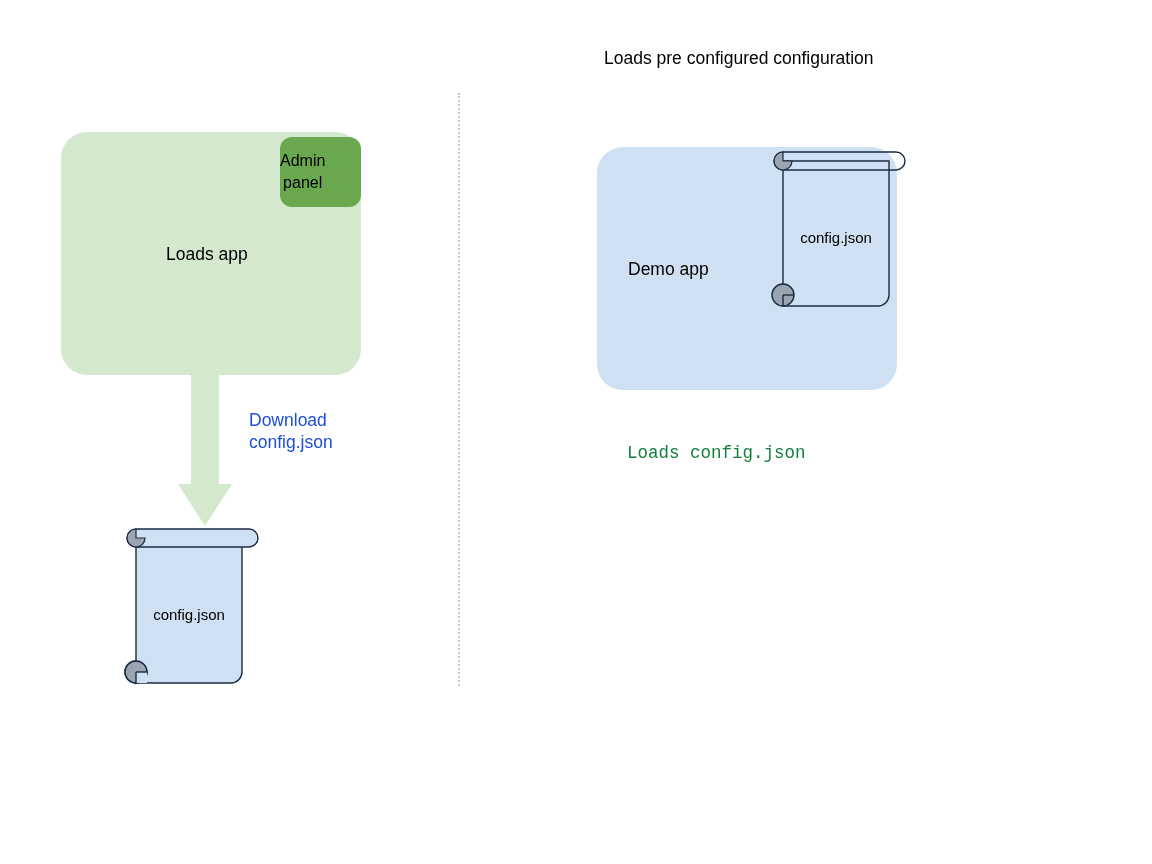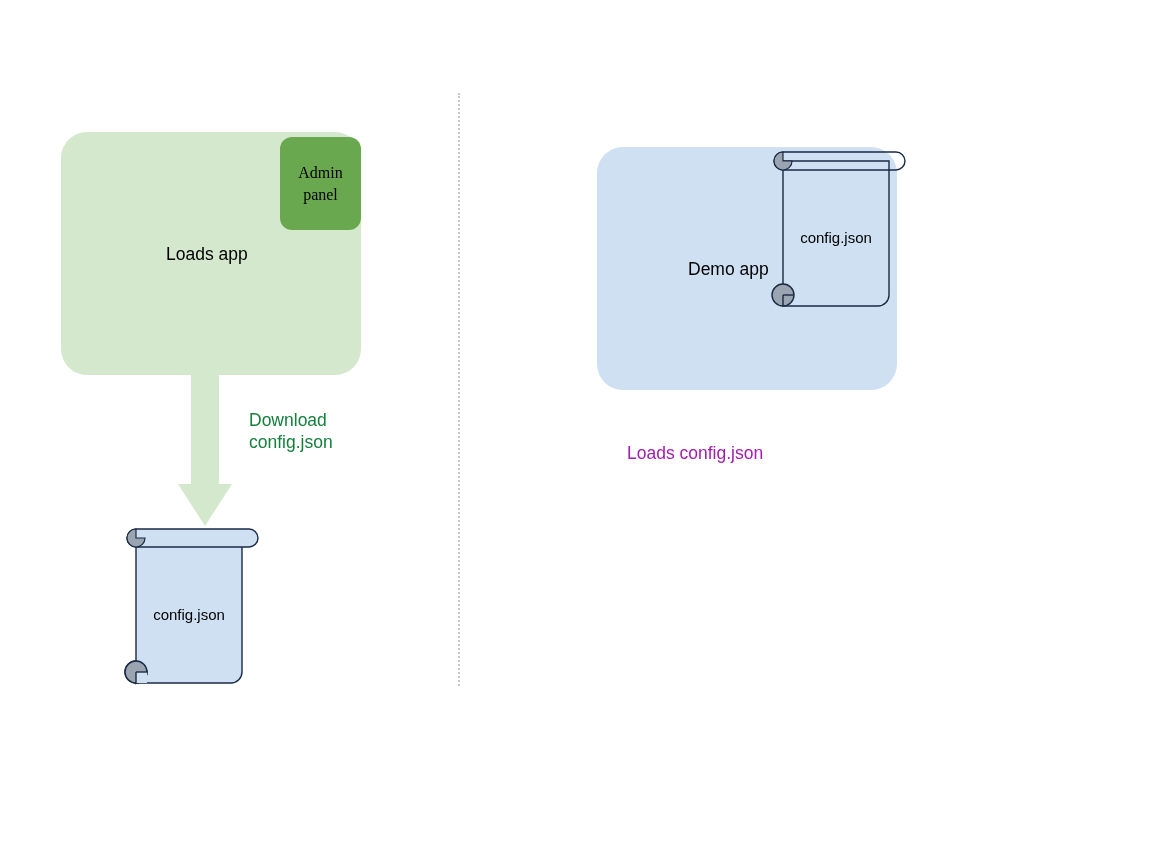--- a/index.html
+++ b/index.html
@@ -50,34 +50,32 @@
     background: #cfe0f3;
   }
   .app-label {
     position: absolute;
     font-size: 17.5px;
     line-height: 21px;
     white-space: nowrap;
     color: #000;
   }
   #admin-app-label { left: 166px; top: 244px; }
-  #demo-app-label  { left: 688px; top: 259px; }
+  #demo-app-label  { left: 628px; top: 259px; }
 
   
   #admin-panel-box {
     position: absolute;
     left: 280px; top: 137px;
-    width: 81px;  height: 93px;
+    width: 81px;  height: 70px;
     background: #6aa84f;
     border-radius: 12px;
     display: flex;
     align-items: center;
-    justify-content: center;
     box-sizing: border-box;
-    font-family: Liberation Serif, serif;
   }
   #admin-panel-label {
     font-size: 16px;
     line-height: 22px;
     text-align: center;
     color: #000;
     white-space: pre-line;
   }
 
   
@@ -98,52 +96,54 @@
     width: 62px;
     height: 156px;
   }
   #arrow-label {
     position: absolute;
     left: 249px;
     top: 409px;
     font-size: 17.5px;
     line-height: 22px;
     white-space: pre-line;
-    color: #15803d;
+    color: #1d4ed8;
   }
 
   
   .scroll-shape {
     position: absolute;
   }
   #scroll-left  { left: 118px; top: 527px; width: 152px; height: 166px; }
   #scroll-right { left: 765px; top: 150px; width: 152px; height: 166px; }
 
   
   #loads-caption {
     position: absolute;
     left: 627px;
     top: 443px;
     font-size: 17.5px;
     line-height: 21px;
     white-space: nowrap;
-    color: #a21caf;
+    color: #15803d;
+    font-family: Liberation Mono, monospace;
   }
   .scroll-text {
     font-family: "Liberation Sans", sans-serif;
     font-size: 15px;
     fill: #000000;
   }
 </style>
 </head>
 <body>
 
 <div class="canvas">
 
 
+  <div class="heading" id="heading-right">Loads pre configured configuration</div>
 
   <div id="divider"></div>
 
   <div class="app-box" id="admin-app-box"></div>
 
   <div class="app-label" id="admin-app-label">Loads app</div>
 
   <div id="admin-panel-box">
     <div id="admin-panel-label">Admin
 panel</div>

